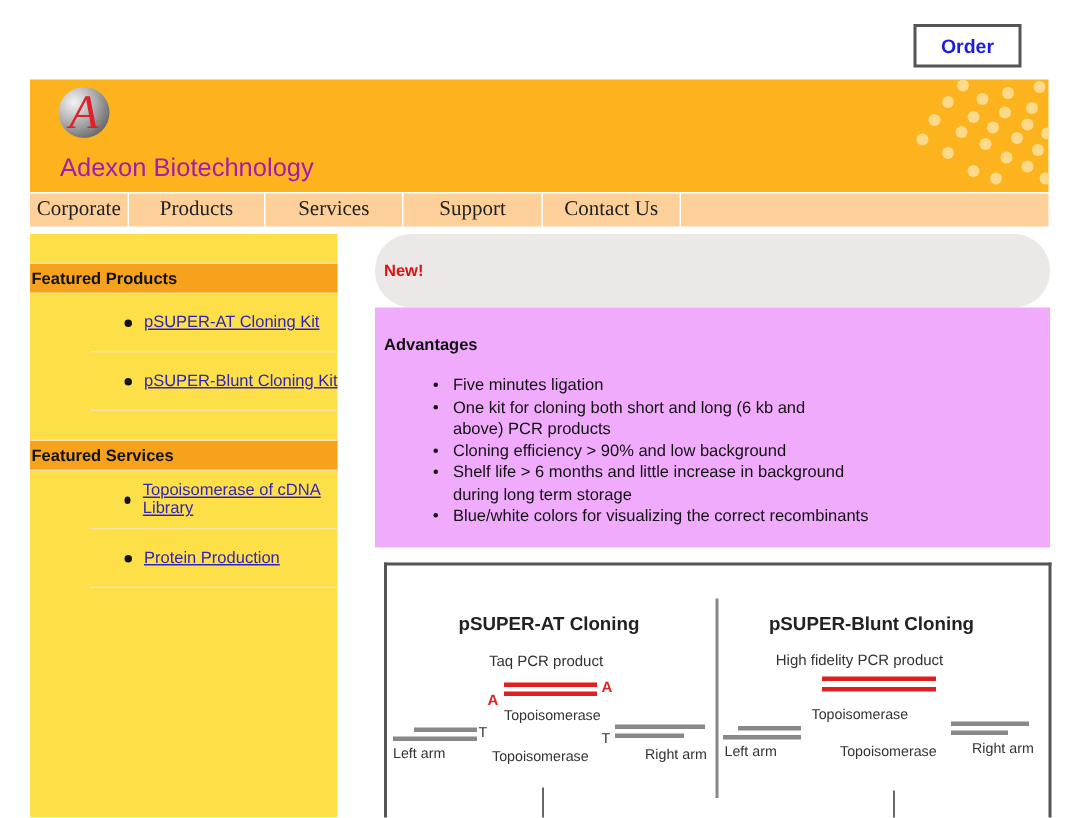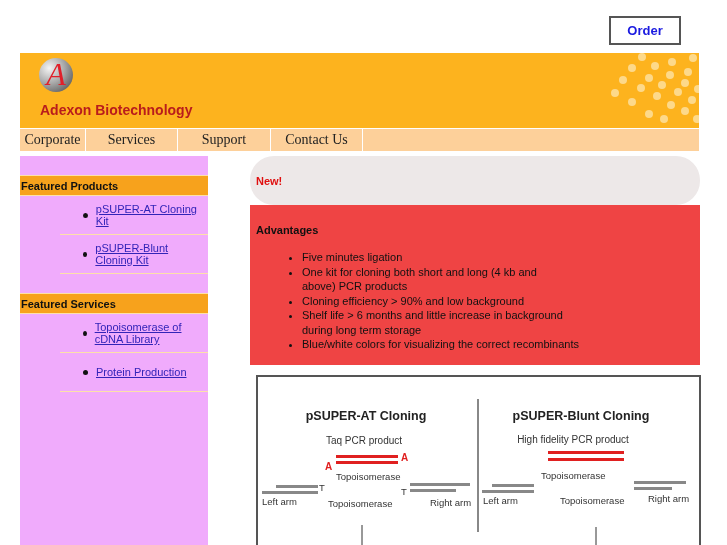--- a/index.html
+++ b/index.html
@@ -1,36 +1,36 @@
 <!DOCTYPE html>
 <html><head>
 <meta charset="utf-8">
 <style>
   html,body{margin:0;padding:0;background:#fff;}
   body{width:727px;height:545px;position:relative;overflow:hidden;font-family:"Liberation Sans",sans-serif;}
   .order-btn{position:absolute;left:609px;top:16px;width:68px;height:25px;border:2px solid #555;background:#fff;color:#1a1ae0;font-weight:bold;font-size:13px;display:flex;align-items:center;justify-content:center;box-sizing:content-box;}
   .header{position:absolute;left:20px;top:53px;width:679px;height:75px;background:#fdb31e;}
   .logo{position:absolute;left:19px;top:5px;width:34px;height:34px;border-radius:50%;background:radial-gradient(circle at 30% 30%,#f4f4f4 0%,#a9a9a9 45%,#3f3f3f 100%);}
   .logo span{position:absolute;left:0;top:-2px;width:34px;text-align:center;font-family:"Liberation Serif",serif;font-style:italic;font-size:32px;color:#e0202a;line-height:36px;}
-  .brand{position:absolute;left:20px;top:49px;font-weight:bold;font-size:14px;color:#b91c1c;}
+  .brand{position:absolute;left:20px;top:49px;font-weight:normal;font-size:17px;color:#a21caf;}
   .dots{position:absolute;right:0;top:0;width:100px;height:75px;}
   .nav{position:absolute;left:20px;top:129px;width:679px;height:22px;display:flex;background:#fdd09a;}
   .nav-item{height:22px;border-right:1px solid #fff;display:flex;align-items:center;justify-content:center;font-family:"Liberation Serif",serif;font-size:14px;color:#222;box-sizing:border-box;}
-  .sidebar{position:absolute;left:20px;top:156px;width:188px;height:389px;background:#f0abfc;}
+  .sidebar{position:absolute;left:20px;top:156px;width:205px;height:389px;background:#fde047;}
   .sb-row{border-bottom:1px solid #fde1a8;box-sizing:border-box;}
   .sb-head{height:20px;background:#f7a21c;font-weight:bold;font-size:11px;color:#111;display:flex;align-items:center;padding-left:1px;}
   .sb-link{height:39px;display:flex;align-items:center;padding-left:23px;font-size:11px;margin-left:40px;}
   .sb-link .bullet{width:5px;height:5px;border-radius:50%;background:#111;margin-right:8px;}
   .sb-link a{color:#3224b8;text-decoration:underline;}
   .sb-spacer{height:20px;}
   .main{position:absolute;left:250px;top:156px;width:450px;}
   .banner{height:49px;background:#ede8e8;display:flex;align-items:center;padding-left:6px;font-size:11px;font-weight:bold;border-radius:24px;}
   .banner .new{color:#e01010;margin-right:3px;}
   .banner .title{color:#1c1ca8;}
-  .adv{height:160px;background:#ef4444;padding:6px;box-sizing:border-box;font-size:11px;color:#111;}
+  .adv{height:160px;background:#f0abfc;padding:6px;box-sizing:border-box;font-size:11px;color:#111;}
   .adv h4{margin:13px 0 14px 0;font-size:11px;}
   .adv ul{margin:14px;padding-left:32px;}
   .adv li{line-height:14.5px;}
   .diagram{position:absolute;left:256px;top:375px;width:445px;height:175px;border:2px solid #555;border-bottom:none;box-sizing:border-box;background:#fff;}
 </style>
 </head>
 <body>
 
 <div class="order-btn">Order</div>
 
@@ -63,20 +63,21 @@
       <circle cx="50" cy="61" r="4"></circle>
         <circle cx="86" cy="58" r="4"></circle>
       <circle cx="65" cy="66" r="4"></circle>
         <circle cx="98" cy="66" r="4"></circle>
     </g>
   </svg>
 </div>
 
 <div class="nav">
   <div class="nav-item" style="width:66px">Corporate</div>
+  <div class="nav-item" style="width:91px">Products</div>
   <div class="nav-item" style="width:92px">Services</div>
   <div class="nav-item" style="width:93px">Support</div>
   <div class="nav-item" style="width:92px">Contact Us</div>
   <div class="nav-item" style="flex:1;border-right:none"></div>
 </div>
 
 <div class="sidebar">
   <div class="sb-row sb-spacer"></div>
   <div class="sb-row sb-head">Featured Products</div>
   <div class="sb-row sb-link">
@@ -100,21 +101,21 @@
 </div>
 
 <div class="main">
   <div class="banner">
     <span class="new">New!</span>
   </div>
   <div class="adv">
     <h4>Advantages</h4>
     <ul>
       <li>Five minutes ligation</li>
-      <li style="width:265px">One kit for cloning both short and long (4 kb and above) PCR products</li>
+      <li style="width:265px">One kit for cloning both short and long (6 kb and above) PCR products</li>
       <li>Cloning efficiency &gt; 90% and low background</li>
       <li style="width:265px">Shelf life &gt; 6 months and little increase in background during long term storage</li>
       <li>Blue/white colors for visualizing the correct recombinants</li>
     </ul>
   </div>
 </div>
 
 <div class="diagram">
   <svg width="441" height="173" viewBox="0 0 441 173" style="position:absolute;left:0;top:0" font-family="Liberation Sans, sans-serif">
 

